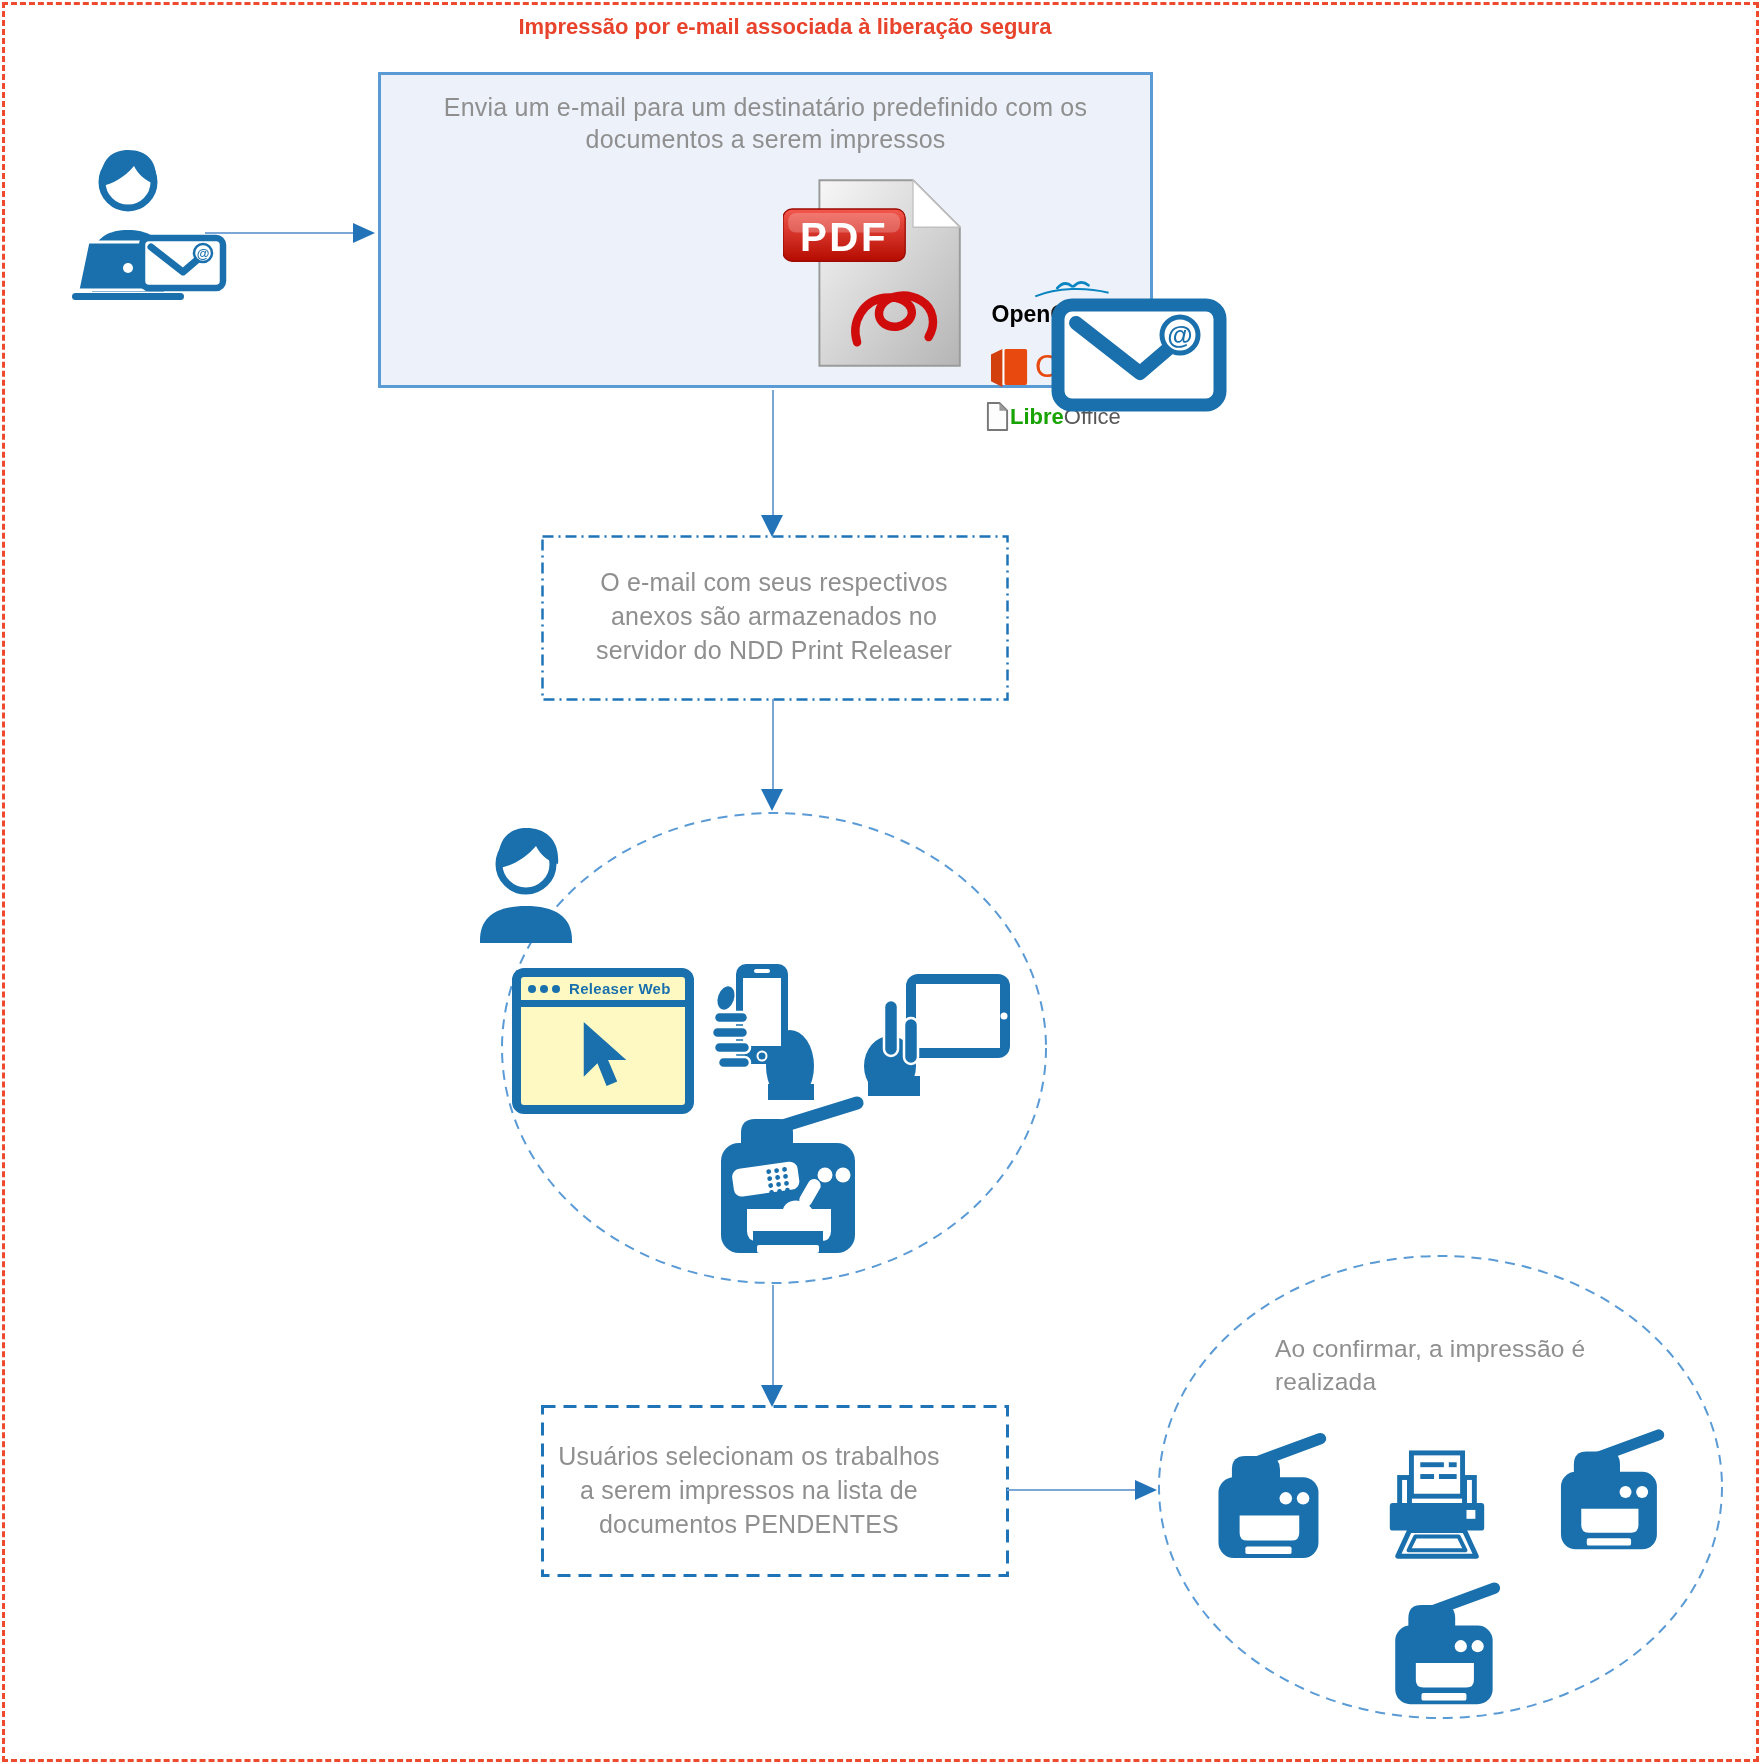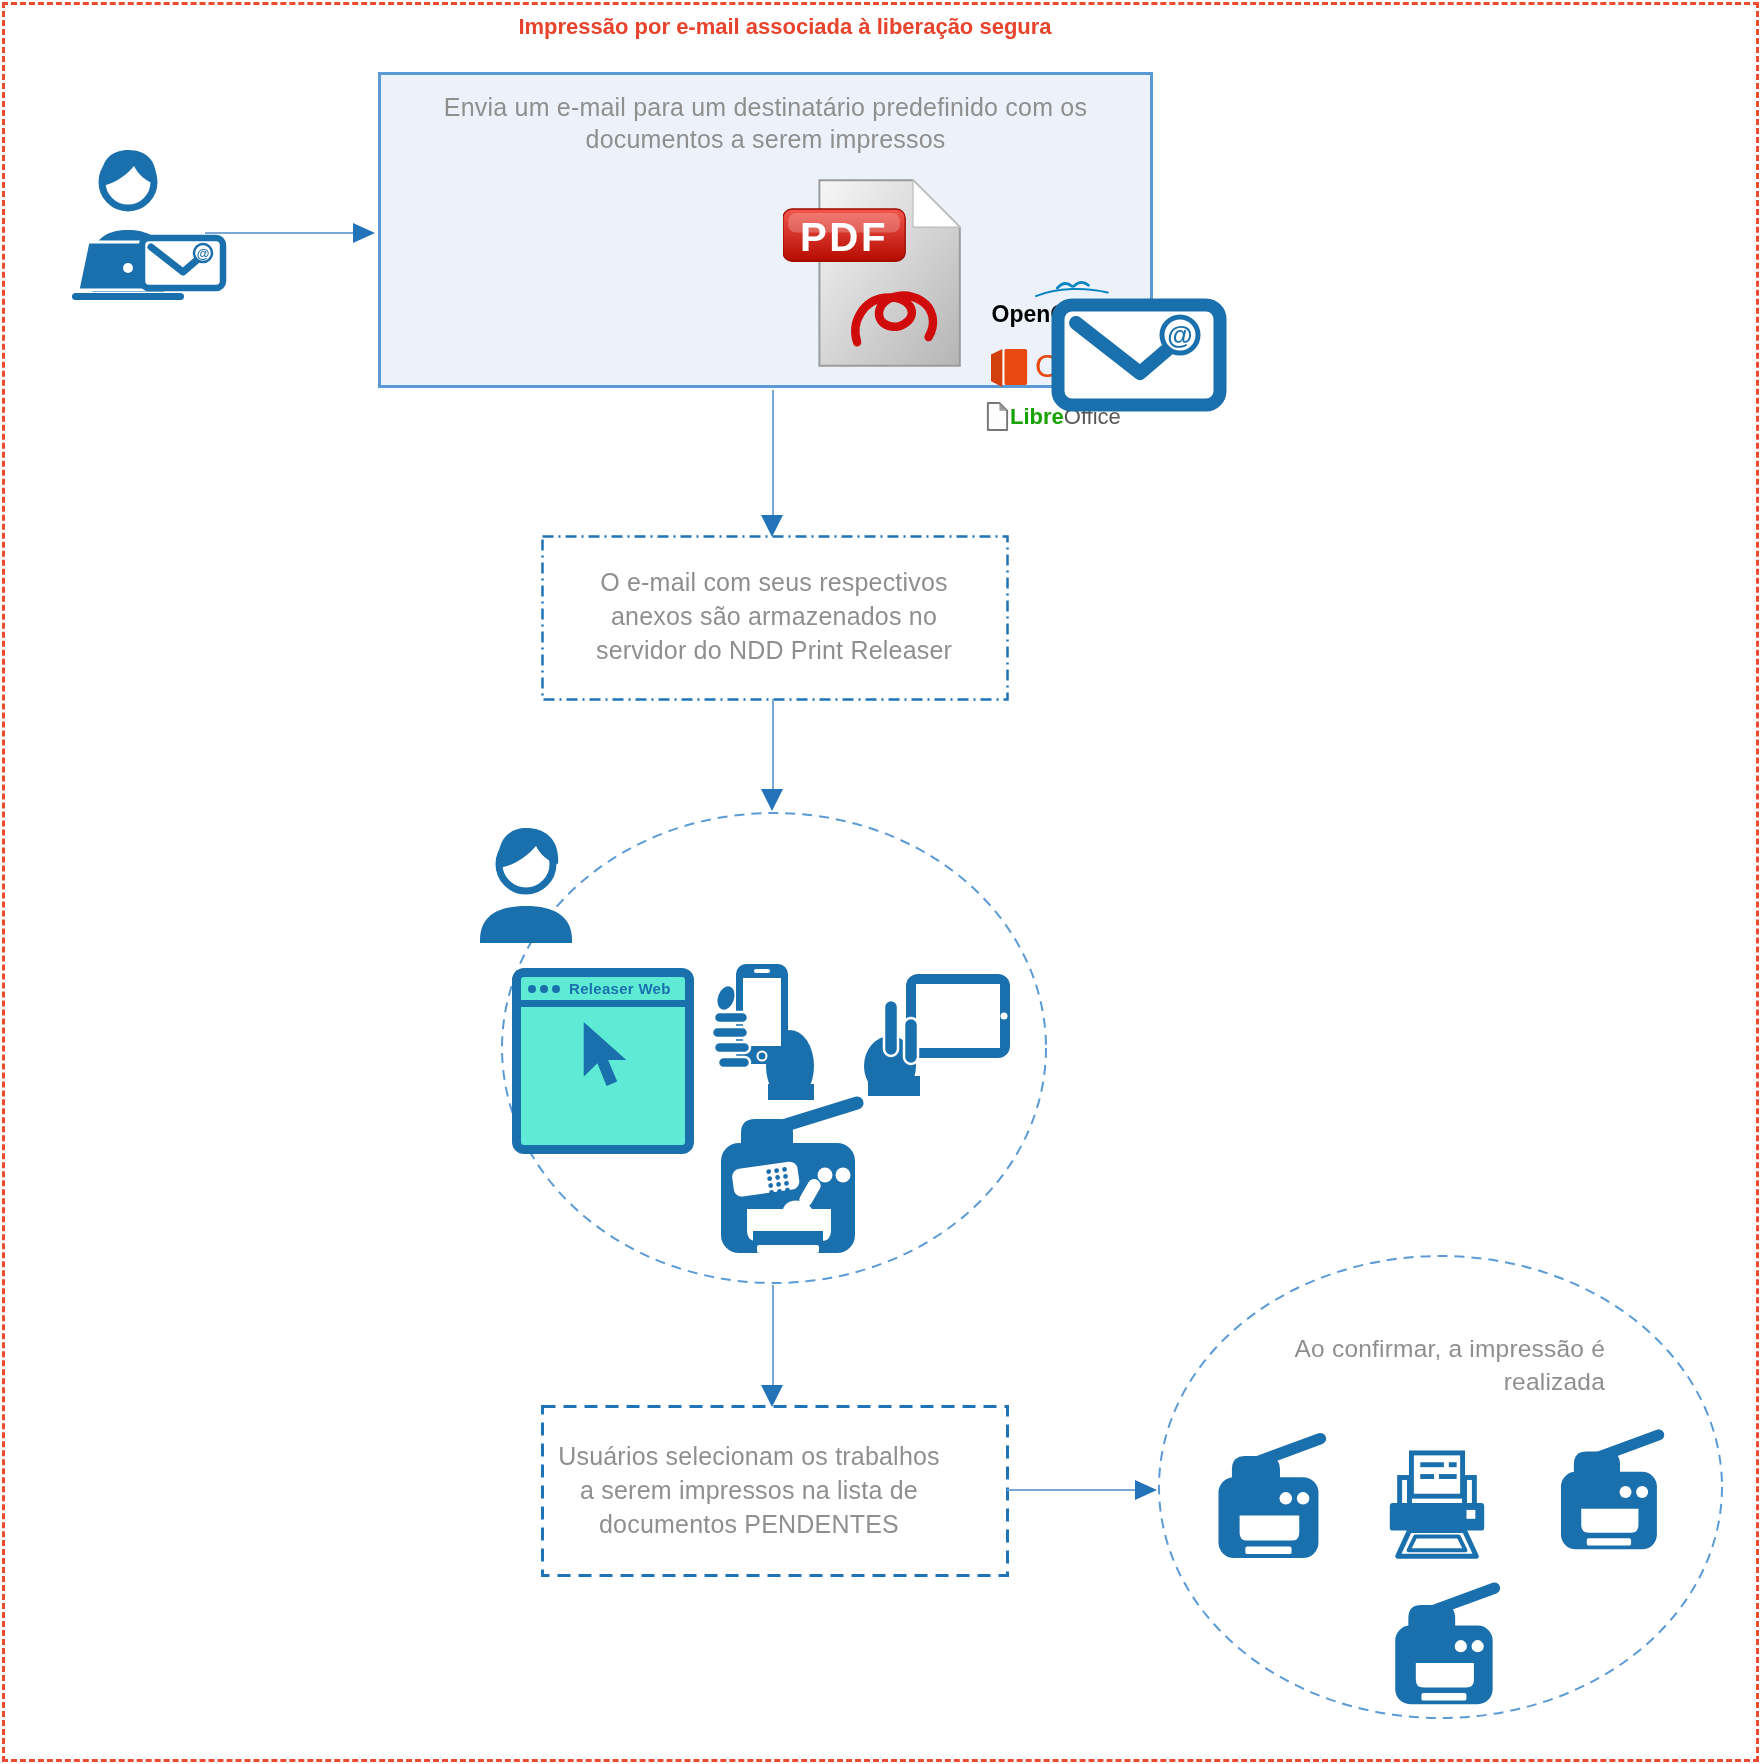--- a/index.html
+++ b/index.html
@@ -28,22 +28,22 @@
   .oo-open{color:#000000}
   .oo-org{font-size:15px;font-weight:400}
   .oo-tm{font-size:9px;vertical-align:super}
   .logo-ms{position:absolute;left:610px;top:268px;display:flex;align-items:center;gap:6px}
   .ms-word{font-size:32px;color:#e8490f;font-weight:400}
   .logo-lo{position:absolute;left:604px;top:326px;display:flex;align-items:center;}
   .lo-word{font-size:22px;white-space:nowrap}
   .lo-libre{color:#18a303;font-weight:700}
   .lo-office{color:#575757;font-weight:400}
   
-  .browser{position:absolute;left:512px;top:968px;width:182px;height:186px;
-           border:9px solid #1a70ad;border-radius:12px;background:#5eead4;box-sizing:border-box}
+  .browser{position:absolute;left:512px;top:968px;width:182px;height:146px;
+           border:9px solid #1a70ad;border-radius:12px;background:#fef9c3;box-sizing:border-box}
   .browser-bar{height:30px;border-bottom:7px solid #1a70ad;display:flex;align-items:center;
                padding:0 7px;box-sizing:border-box}
   .bdot{width:8px;height:8px;border-radius:50%;background:#1a70ad;margin-right:4px;flex:0 0 auto}
   .browser-label{font-size:15px;font-weight:700;color:#1a70ad;margin-left:5px;white-space:nowrap;letter-spacing:.3px}
 </style>
 </head>
 <body>
 
 <div class="canvas">
 
@@ -223,21 +223,21 @@
   <div class="abs step-text gray" style="left:518px;top:1407px;width:462px;height:168px">
     <div style="width:400px">Usuários selecionam os trabalhos a serem impressos na lista de documentos PENDENTES</div>
   </div>
 
   <div class="hline" style="left:1007px;top:1489px;width:130px"></div>
   <div class="head-right" style="left:1135px;top:1480px"></div>
 
   <svg class="abs" style="left:1157px;top:1254px" width="567" height="466">
     <ellipse cx="283.5" cy="233" rx="281.5" ry="231" fill="none" stroke="#5b9bd5" stroke-width="2" stroke-dasharray="10 7"></ellipse>
   </svg>
-  <div class="abs gray" style="left:1275px;top:1332px;width:330px;text-align:right;font-size:24.5px;line-height:1.35">Ao confirmar, a impressão é realizada</div>
+  <div class="abs gray" style="left:1275px;top:1332px;width:330px;text-align:left;font-size:24.5px;line-height:1.35">Ao confirmar, a impressão é realizada</div>
 
   <svg class="abs" style="left:1205px;top:1425px" width="125" height="137" viewBox="0 0 130 142">
     <line x1="44" y1="42" x2="120" y2="14" stroke="#1a70ad" stroke-width="12" stroke-linecap="round"></line>
     <path d="M28 62 L28 46 Q28 32 42 32 L64 32 Q78 32 78 46 L78 62 Z" fill="#1a70ad"></path>
     <rect x="14" y="54" width="104" height="84" rx="16" fill="#1a70ad"></rect>
     <circle cx="84" cy="76" r="6.5" fill="#fff"></circle>
       <circle cx="102" cy="76" r="6.5" fill="#fff"></circle>
     <path d="M36 94 H98 V112 Q98 120 90 120 H44 Q36 120 36 112 Z" fill="#fff"></path>
     <rect x="42" y="126" width="48" height="8" rx="2" fill="#fff"></rect>
   </svg>

